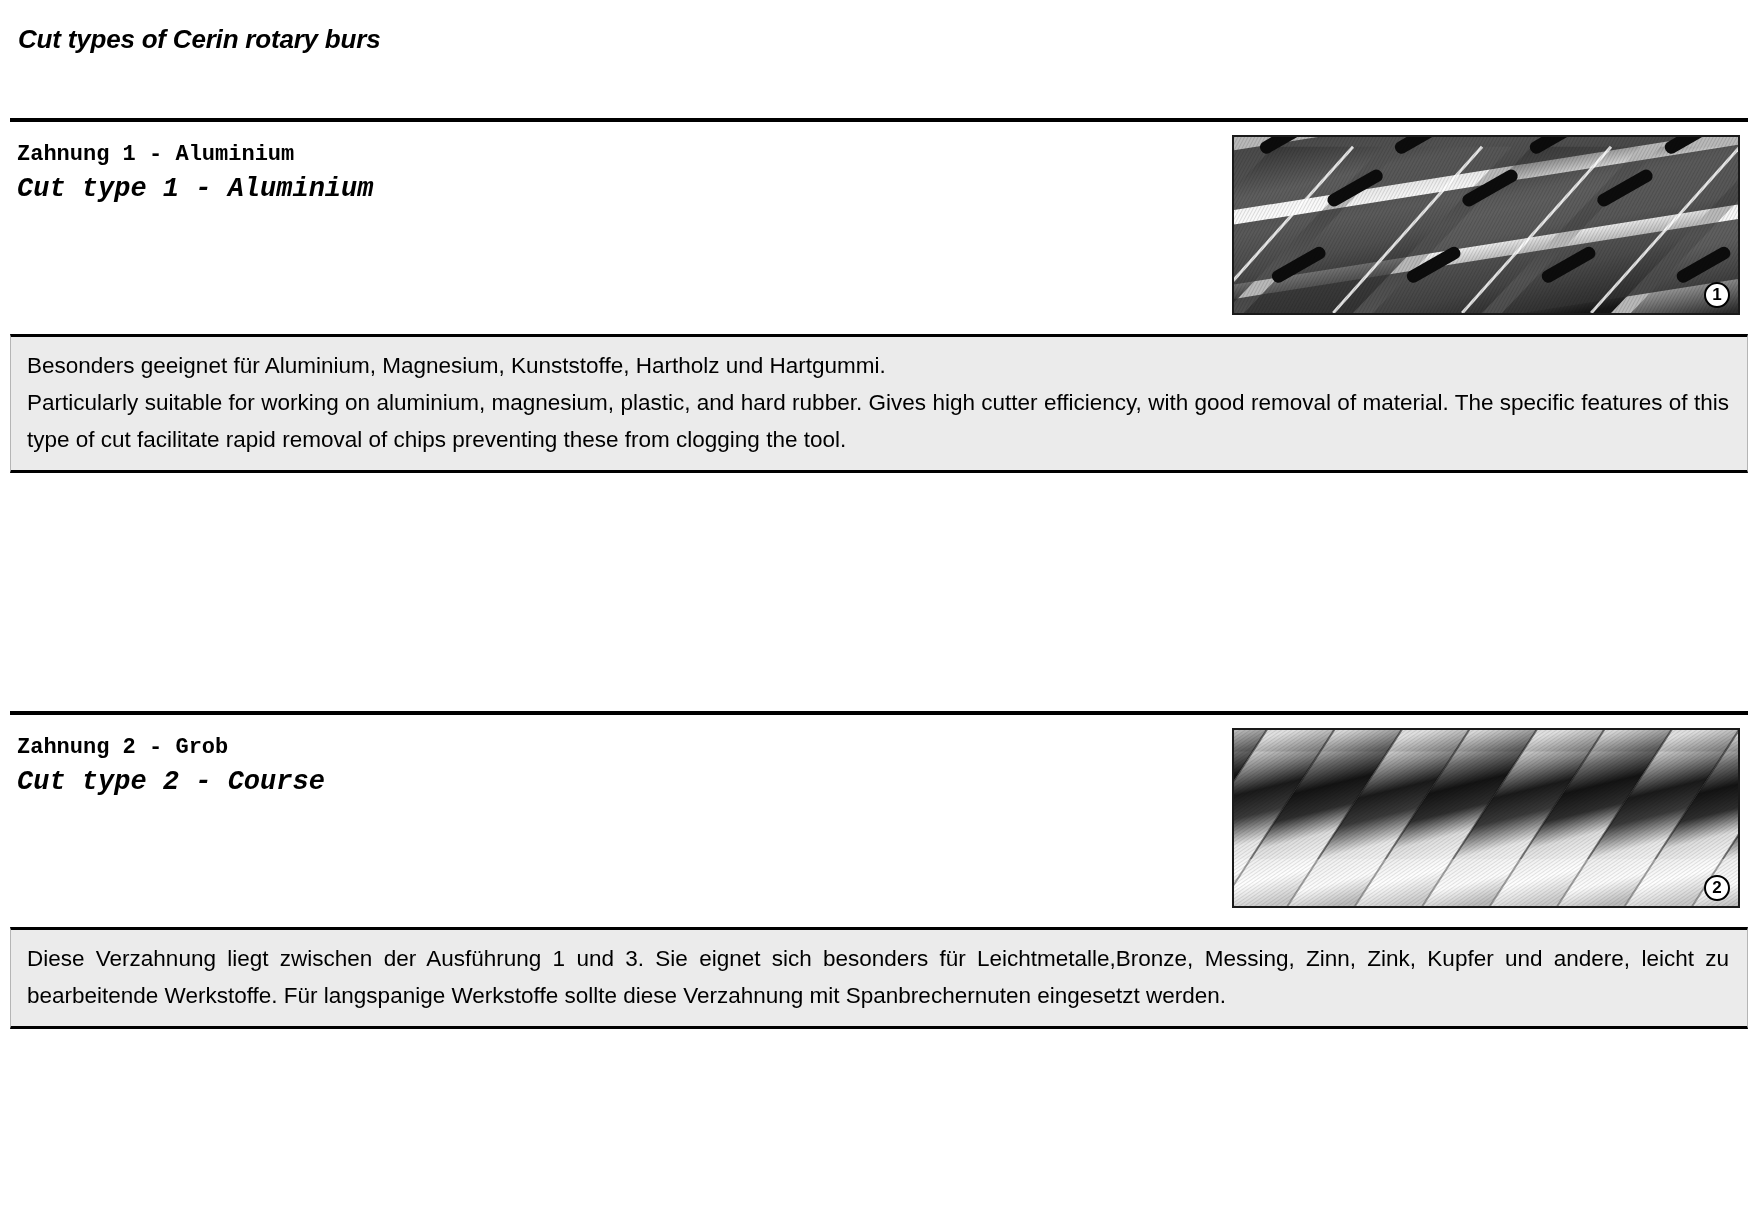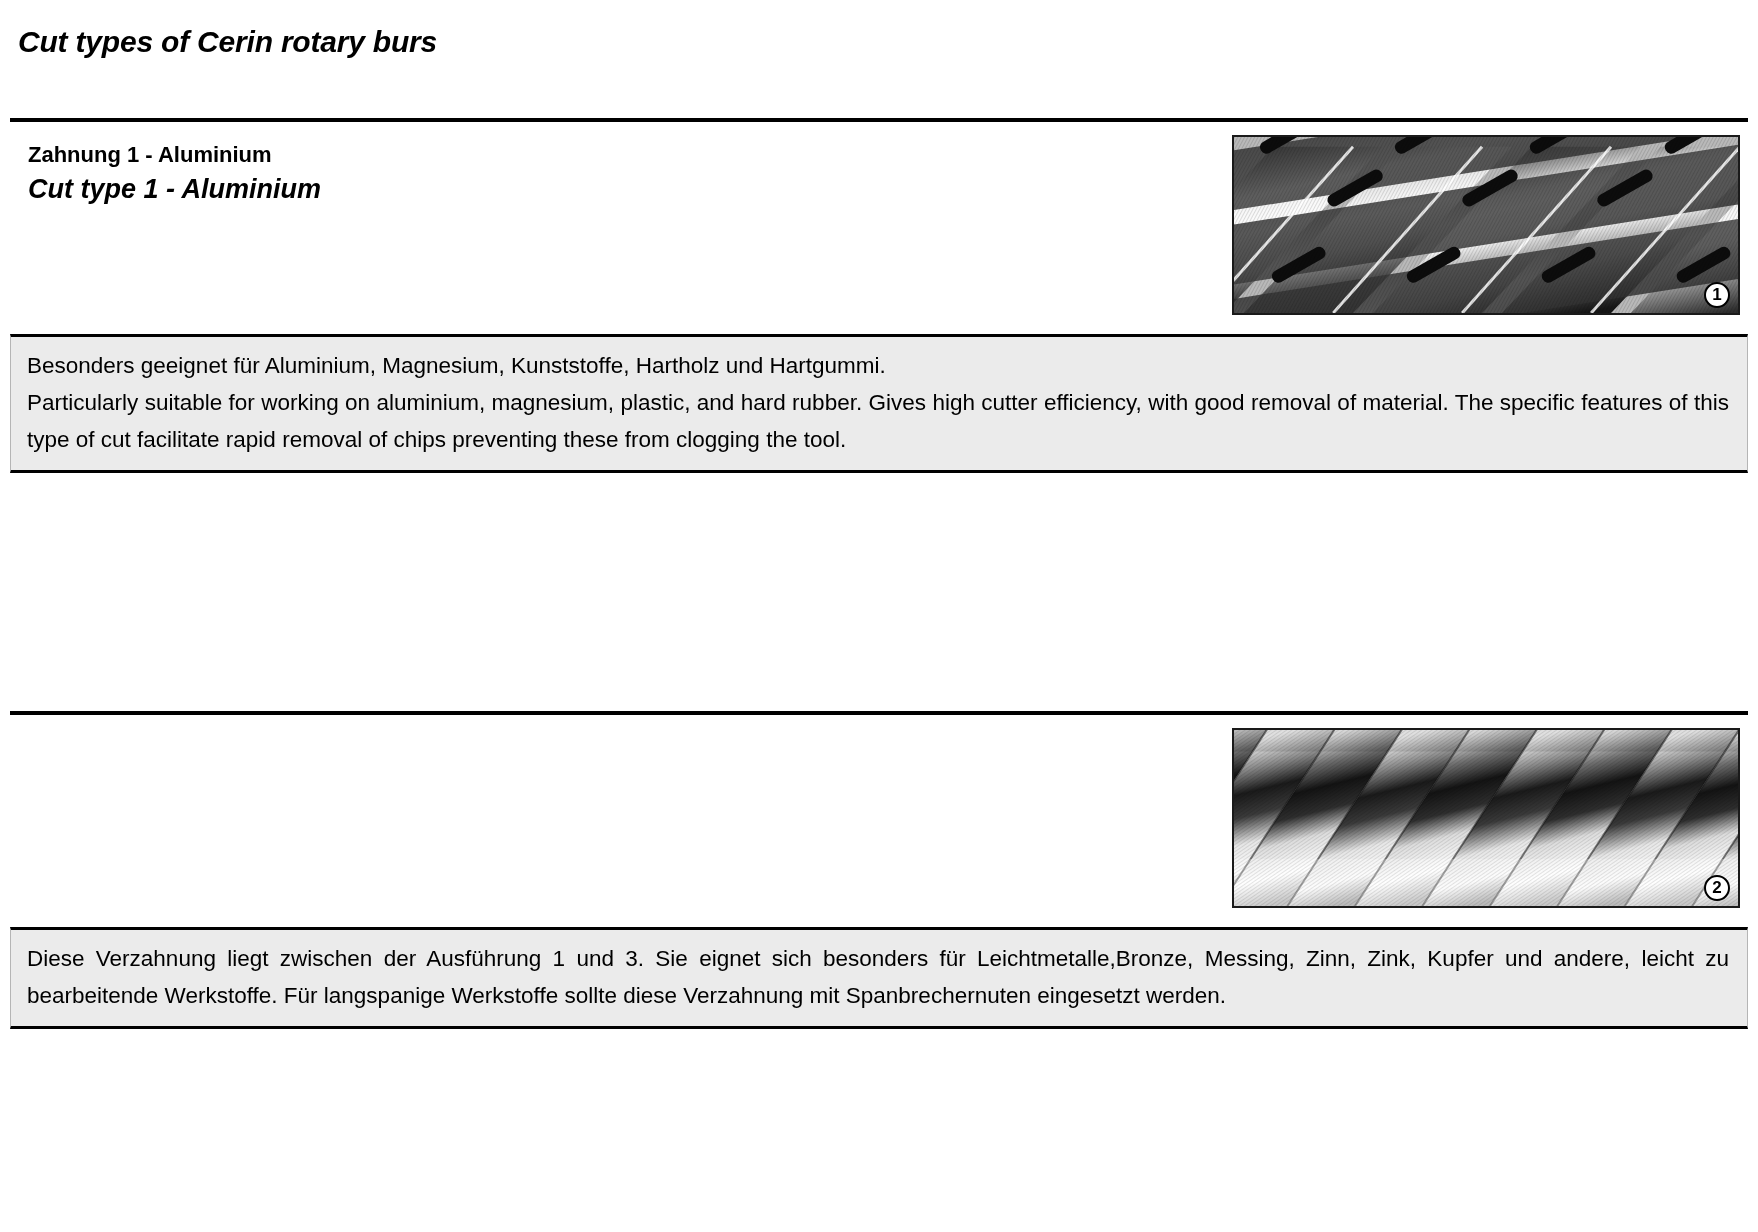--- a/index.html
+++ b/index.html
@@ -19,21 +19,21 @@
     width: 1758px;
     height: 1232px;
     box-sizing: border-box;
   }
 
   
   .doc-title {
     position: absolute;
     left: 18px;
     top: 2px;
-    font-size: 30px;
+    font-size: 26px;
     font-weight: bold;
     font-style: italic;
     letter-spacing: -0.2px;
     line-height: 40px;
     white-space: nowrap;
   }
 
   
   .section {
     position: absolute;
@@ -46,22 +46,23 @@
     width: 100%;
     height: 0;
   }
   .section-head {
     position: relative;
     height: 212px;
     box-sizing: border-box;
   }
   .head-text {
     position: absolute;
-    left: 18px;
+    left: 7px;
     top: 16px;
+    font-family: Liberation Mono, monospace;
   }
   .head-line-de {
     font-size: 22px;
     font-weight: bold;
     line-height: 34px;
     white-space: nowrap;
   }
   .head-line-en {
     font-size: 27px;
     font-weight: bold;
@@ -215,20 +216,24 @@
     <div class="desc">
       <p>Besonders geeignet für Aluminium, Magnesium, Kunststoffe, Hartholz und Hartgummi.</p>
       <p class="en">Particularly suitable for working on aluminium, magnesium, plastic, and hard rubber. Gives high cutter efficiency, with good removal of material. The specific features of this type of cut facilitate rapid removal of chips preventing these from clogging the tool.</p>
     </div>
   </div>
 
   <div class="section" style="top:711px;">
     <div class="section-top-rule"></div>
 
     <div class="section-head">
+      <div class="head-text">
+        <div class="head-line-de">Zahnung 2 - Grob</div>
+        <div class="head-line-en">Cut type 2 - Course</div>
+      </div>
 
       <div class="photo">
         <svg viewBox="0 0 508 180" preserveAspectRatio="none">
           <defs>
             <linearGradient id="g2a" x1="0" y1="0" x2="0.25" y2="1">
               <stop offset="0%" stop-color="#ededed"></stop>
               <stop offset="20%" stop-color="#f8f8f8"></stop>
               <stop offset="34%" stop-color="#6e6e6e"></stop>
               <stop offset="46%" stop-color="#131313"></stop>
               <stop offset="58%" stop-color="#2e2e2e"></stop>

